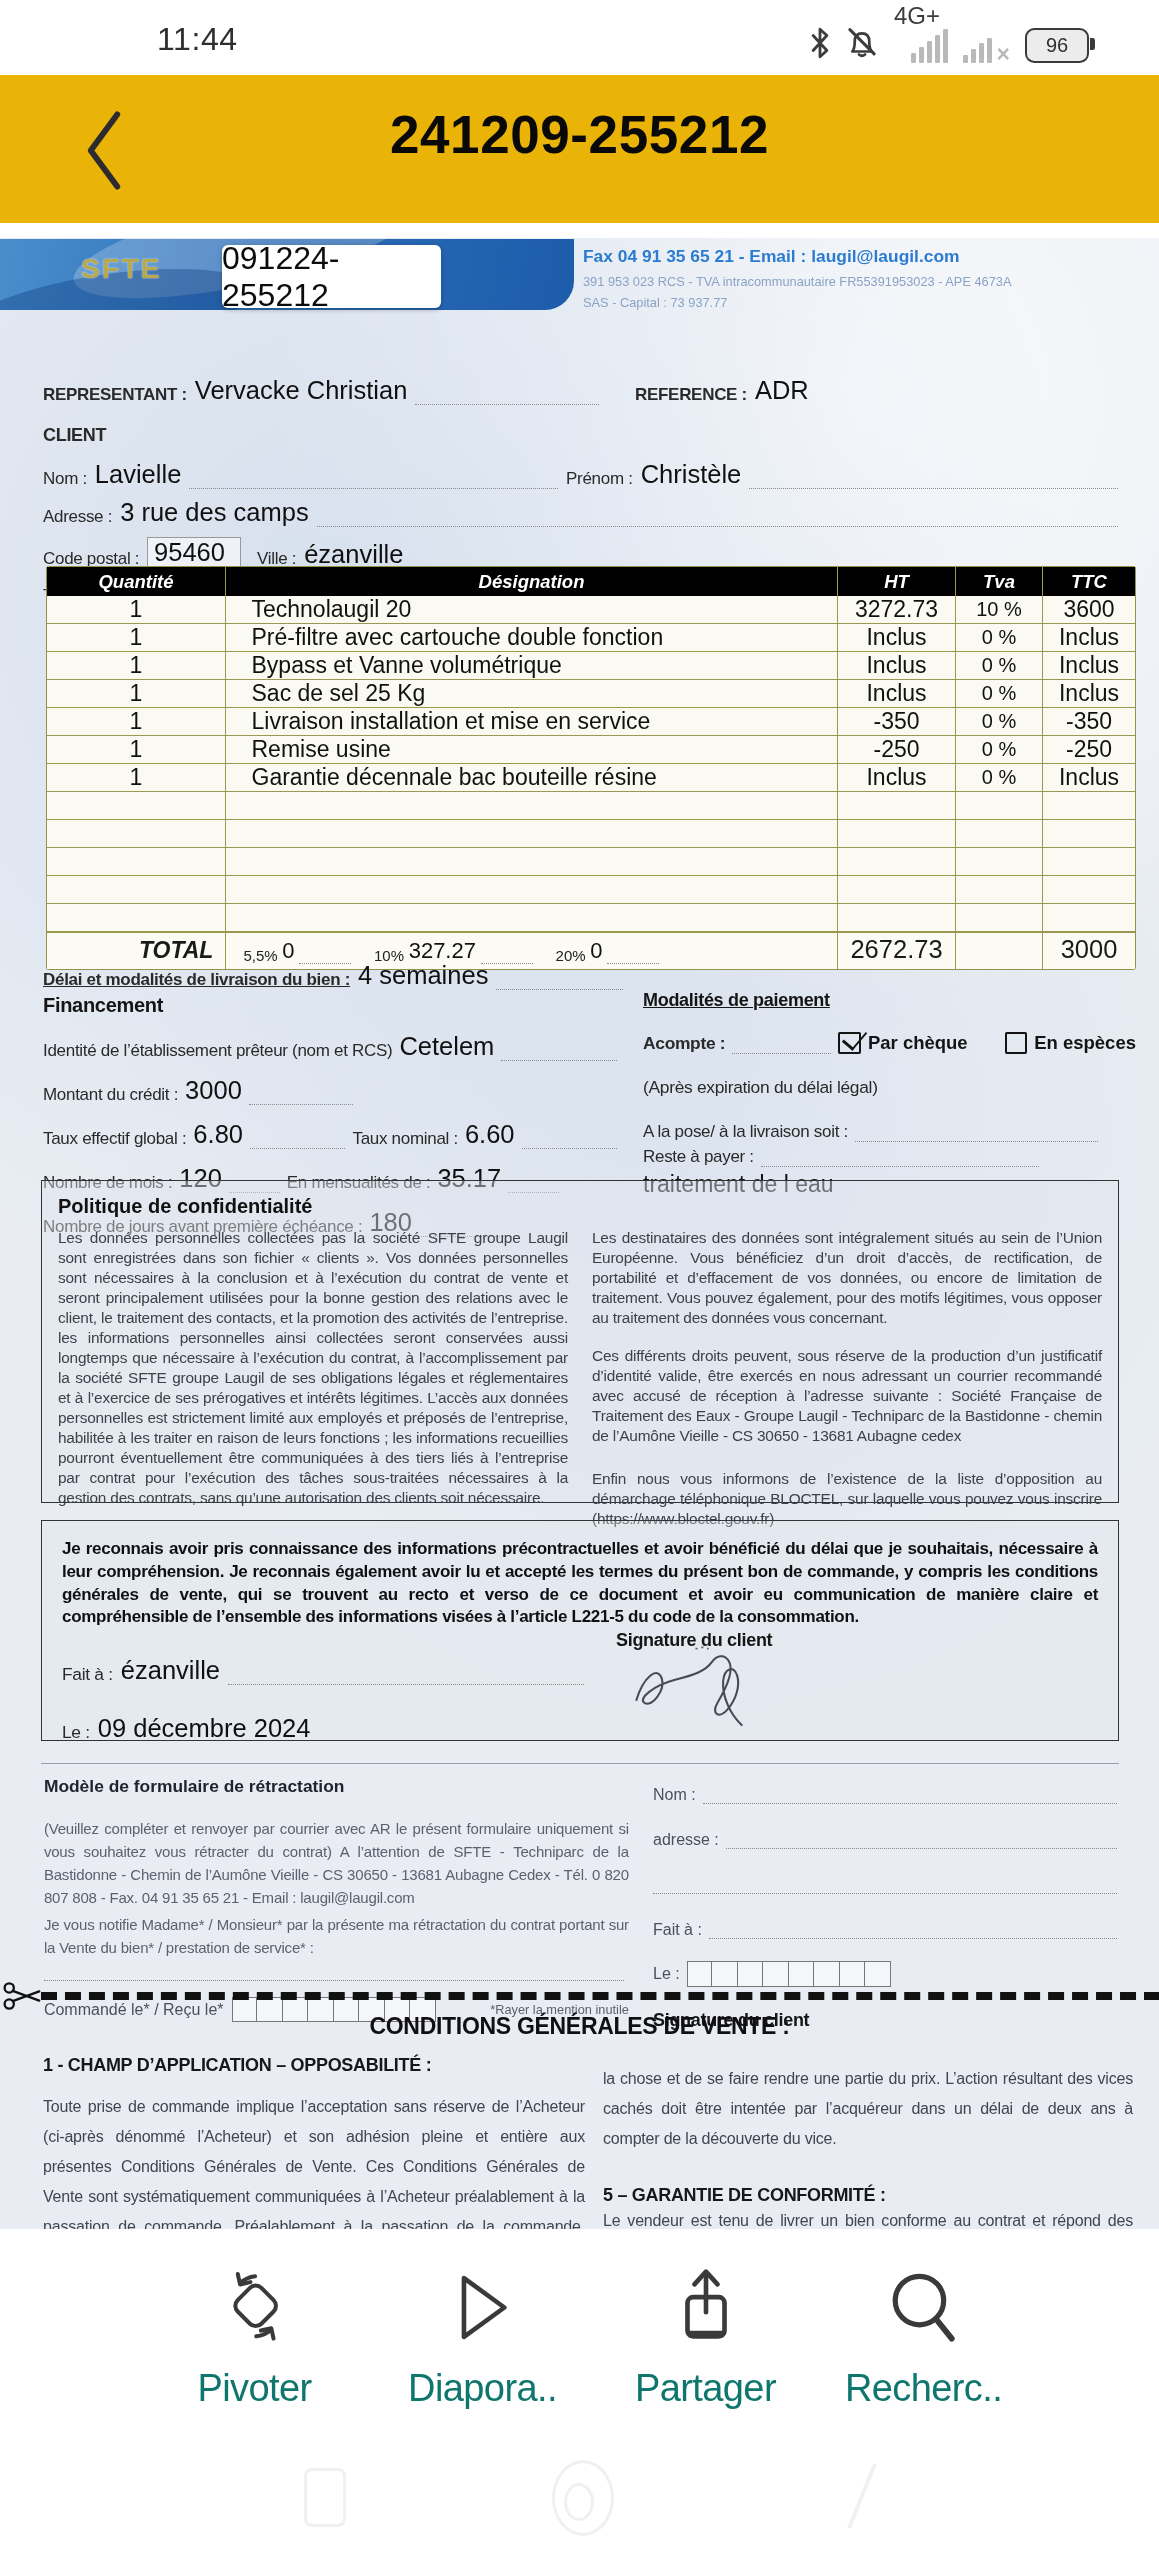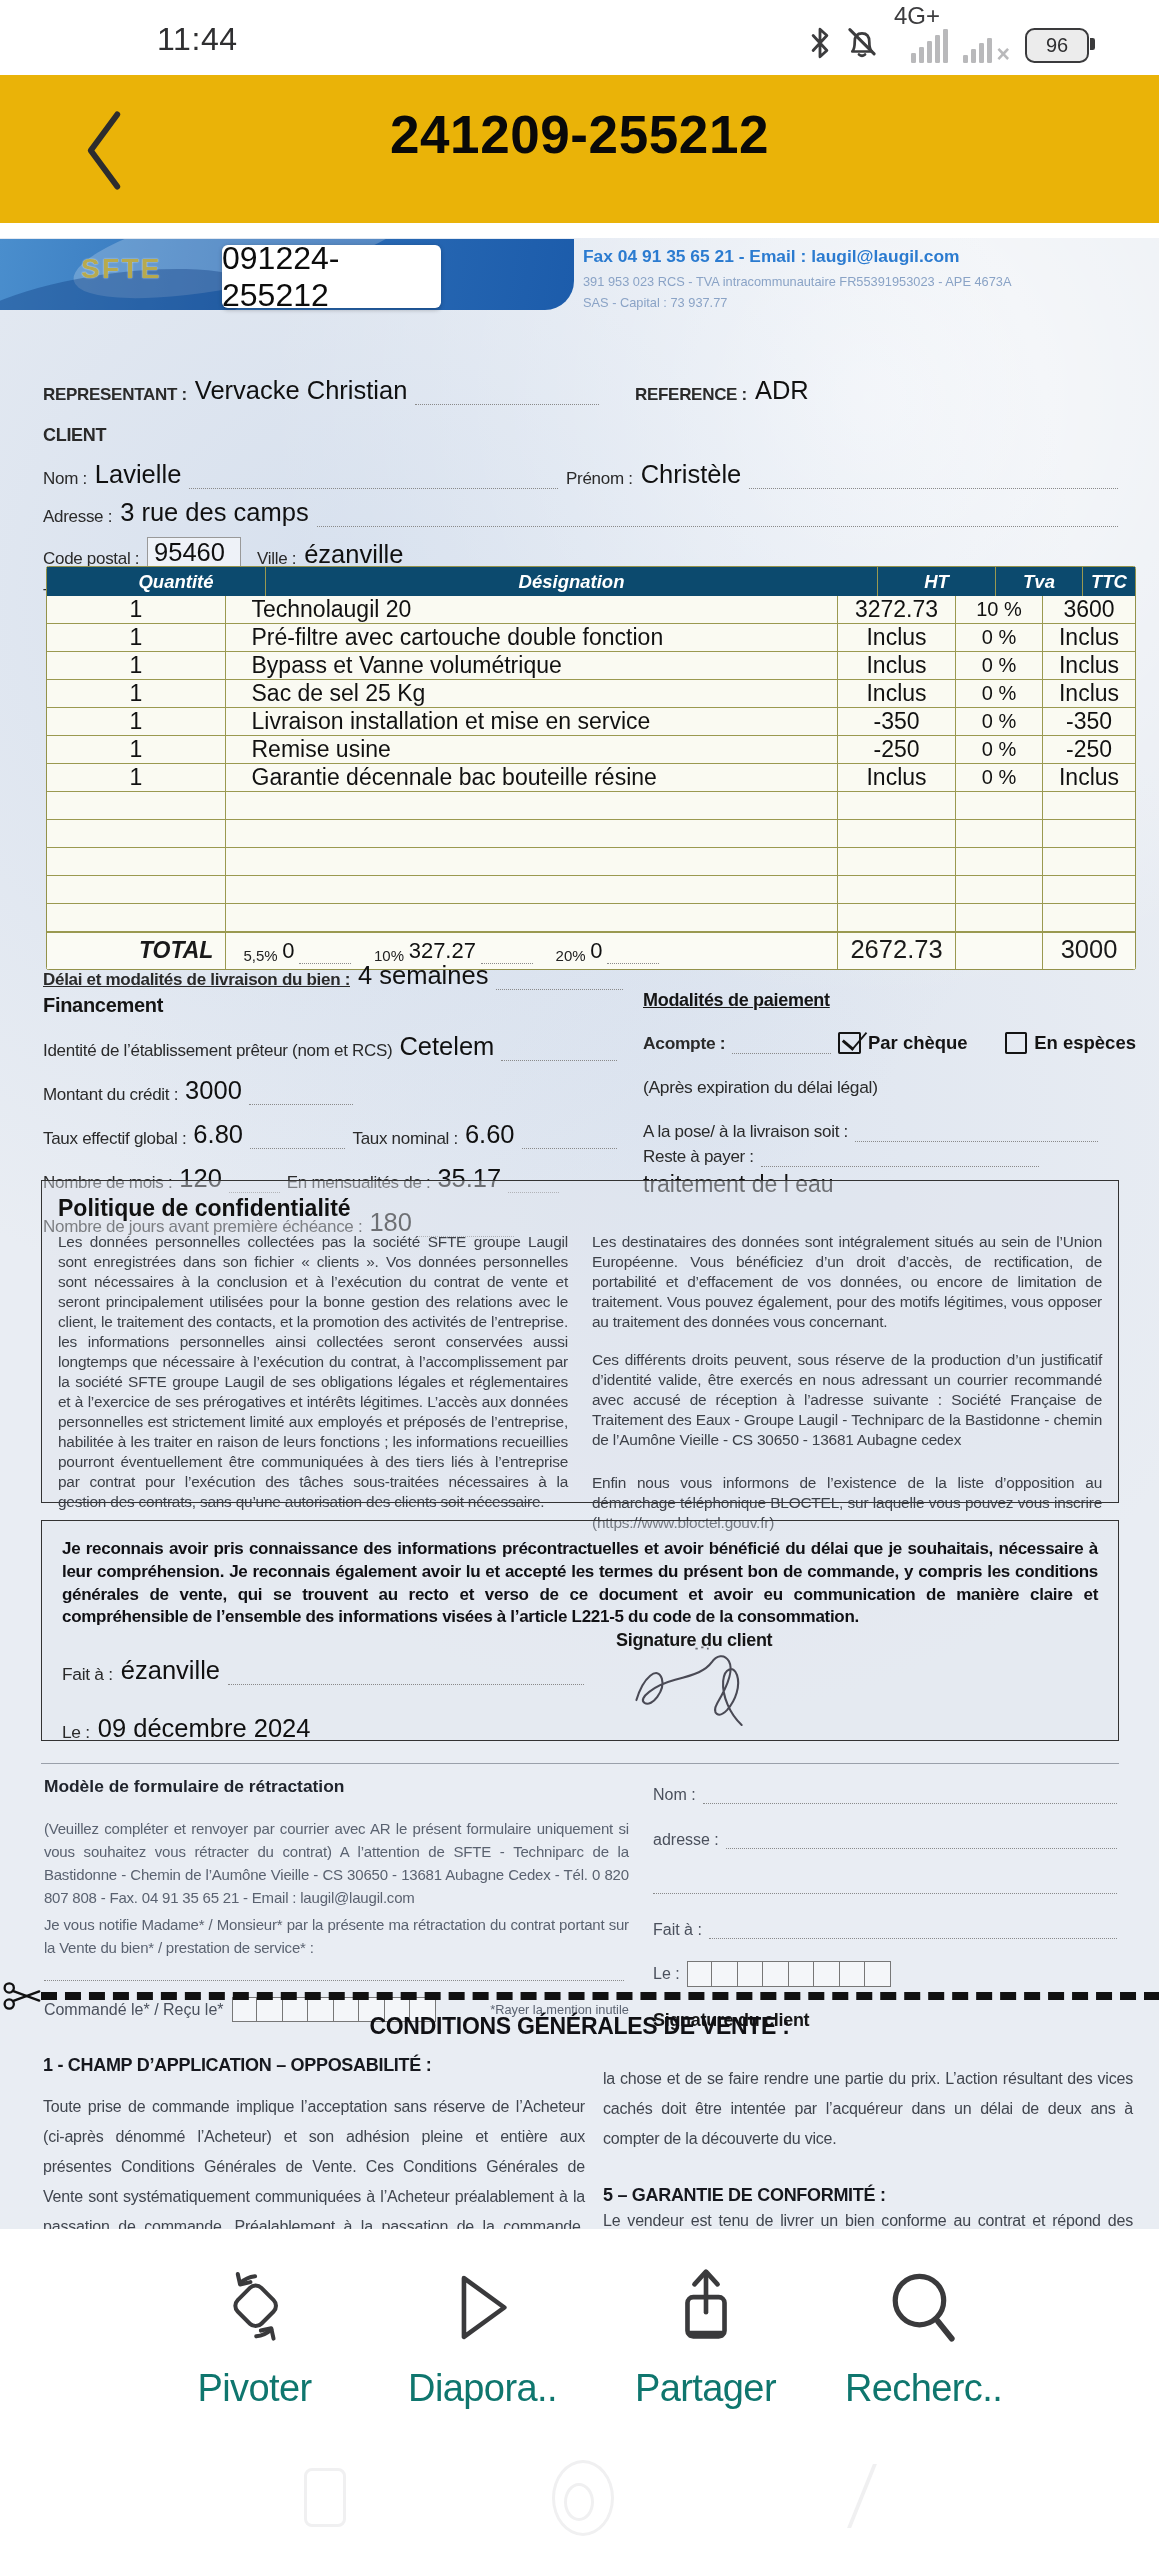--- a/index.html
+++ b/index.html
@@ -49,21 +49,21 @@
   .numbox span{font-size:32px;color:#0c0c0c;letter-spacing:0;}
   .faxblk{position:absolute;left:583px;top:8px;width:522px;}
   .fax1{font-size:17.4px;font-weight:700;color:#2b7bd0;}
   .fax2{font-size:12.8px;color:#8aa3c6;margin-top:7px;}
   .fax3{font-size:12.8px;color:#8aa3c6;margin-top:5.8px;}
   
   .otable{position:absolute;left:46px;top:328px;width:1090px;border:1.7px solid #93924a;background:#fafaf2;
           box-sizing:border-box;border-radius:2.3px;}
   .trow{display:flex;height:27px;border-bottom:1.7px solid #9a9950;}
   .trow:last-child{border-bottom:none;}
-  .thead{display:flex;height:29px;background:#0c4a6e;color:#fff;font-style:italic;font-weight:700;font-size:18.5px;padding-left:40px;}
+  .thead{display:flex;height:29px;background:#000000;color:#fff;font-style:italic;font-weight:700;font-size:18.5px;}
   .thead .c{display:flex;align-items:center;justify-content:center;}
   .c{box-sizing:border-box;border-right:1.2px solid #9a9950;}
   .c:last-child{border-right:none;}
   .c.q{width:179px;} .c.d{width:612px;} .c.h{width:118px;} .c.t{width:87px;} .c.tt{flex:1;}
   .trow .c{display:flex;align-items:center;font-size:23px;color:#111;}
   .trow .c.q{justify-content:center;}
   .trow .c.d{padding-left:25.5px;}
   .trow .c.h,.trow .c.t,.trow .c.tt{justify-content:center;}
   .trow .c.t{font-size:20px;}
   .totrow{display:flex;height:36px;background:#fbfbf4;border-top:1.2px solid #9a9950;}
@@ -80,21 +80,21 @@
   .sect-title{font-size:20px;font-weight:800;letter-spacing:-0.3px;color:#151515;}
   .u{text-decoration:underline;}
   .frow{display:flex;align-items:flex-end;gap:7px;margin-top:15px;}
   .cbx{position:relative;width:18.5px;height:18.5px;border:2.3px solid #141414;border-radius:1.7px;background:transparent;flex:none;}
   .cbx.checked::after{content:"";position:absolute;left:2.3px;top:-8px;width:20px;height:20px;
        border-right:3.5px solid #141414;border-bottom:3.5px solid #141414;transform:rotate(40deg) scaleX(.6);}
   .cblabel{font-size:18.5px;font-weight:700;color:#141414;white-space:nowrap;}
   
   .pbox{position:absolute;left:41px;top:942px;width:1078px;height:323px;border:1.7px solid #333;box-sizing:border-box;
         padding:14px 16px;background:rgba(223,229,238,.45);}
-  .pbox h3{margin:0 0 10.4px 0;font-size:23px;font-weight:800;color:#111;}
+  .pbox h3{margin:0 0 10.4px 0;font-size:20px;font-weight:800;color:#111;}
   .pcols{display:flex;gap:24px;}
   .pcol{width:510px;font-size:15.4px;line-height:20px;color:#3d4148;text-align:justify;letter-spacing:-0.2px;}
   .pcol p{margin:0 0 17.4px 0;}
   .ackbox{position:absolute;left:41px;top:1282px;width:1078px;height:221px;border:1.7px solid #333;box-sizing:border-box;
         padding:17.4px 20px;background:rgba(223,229,238,.35);}
   .acktext{font-size:17px;font-weight:700;line-height:22.6px;color:#101014;text-align:justify;letter-spacing:-0.3px;}
   .sig-svg{position:absolute;right:359px;bottom:5.8px;}
   
   .retract{position:absolute;left:41px;top:1525px;width:1078px;height:219px;border-top:1.2px solid #9aa0aa;padding-top:10.4px;}
   .ret-left{position:absolute;left:2.9px;top:11.6px;width:585px;}

